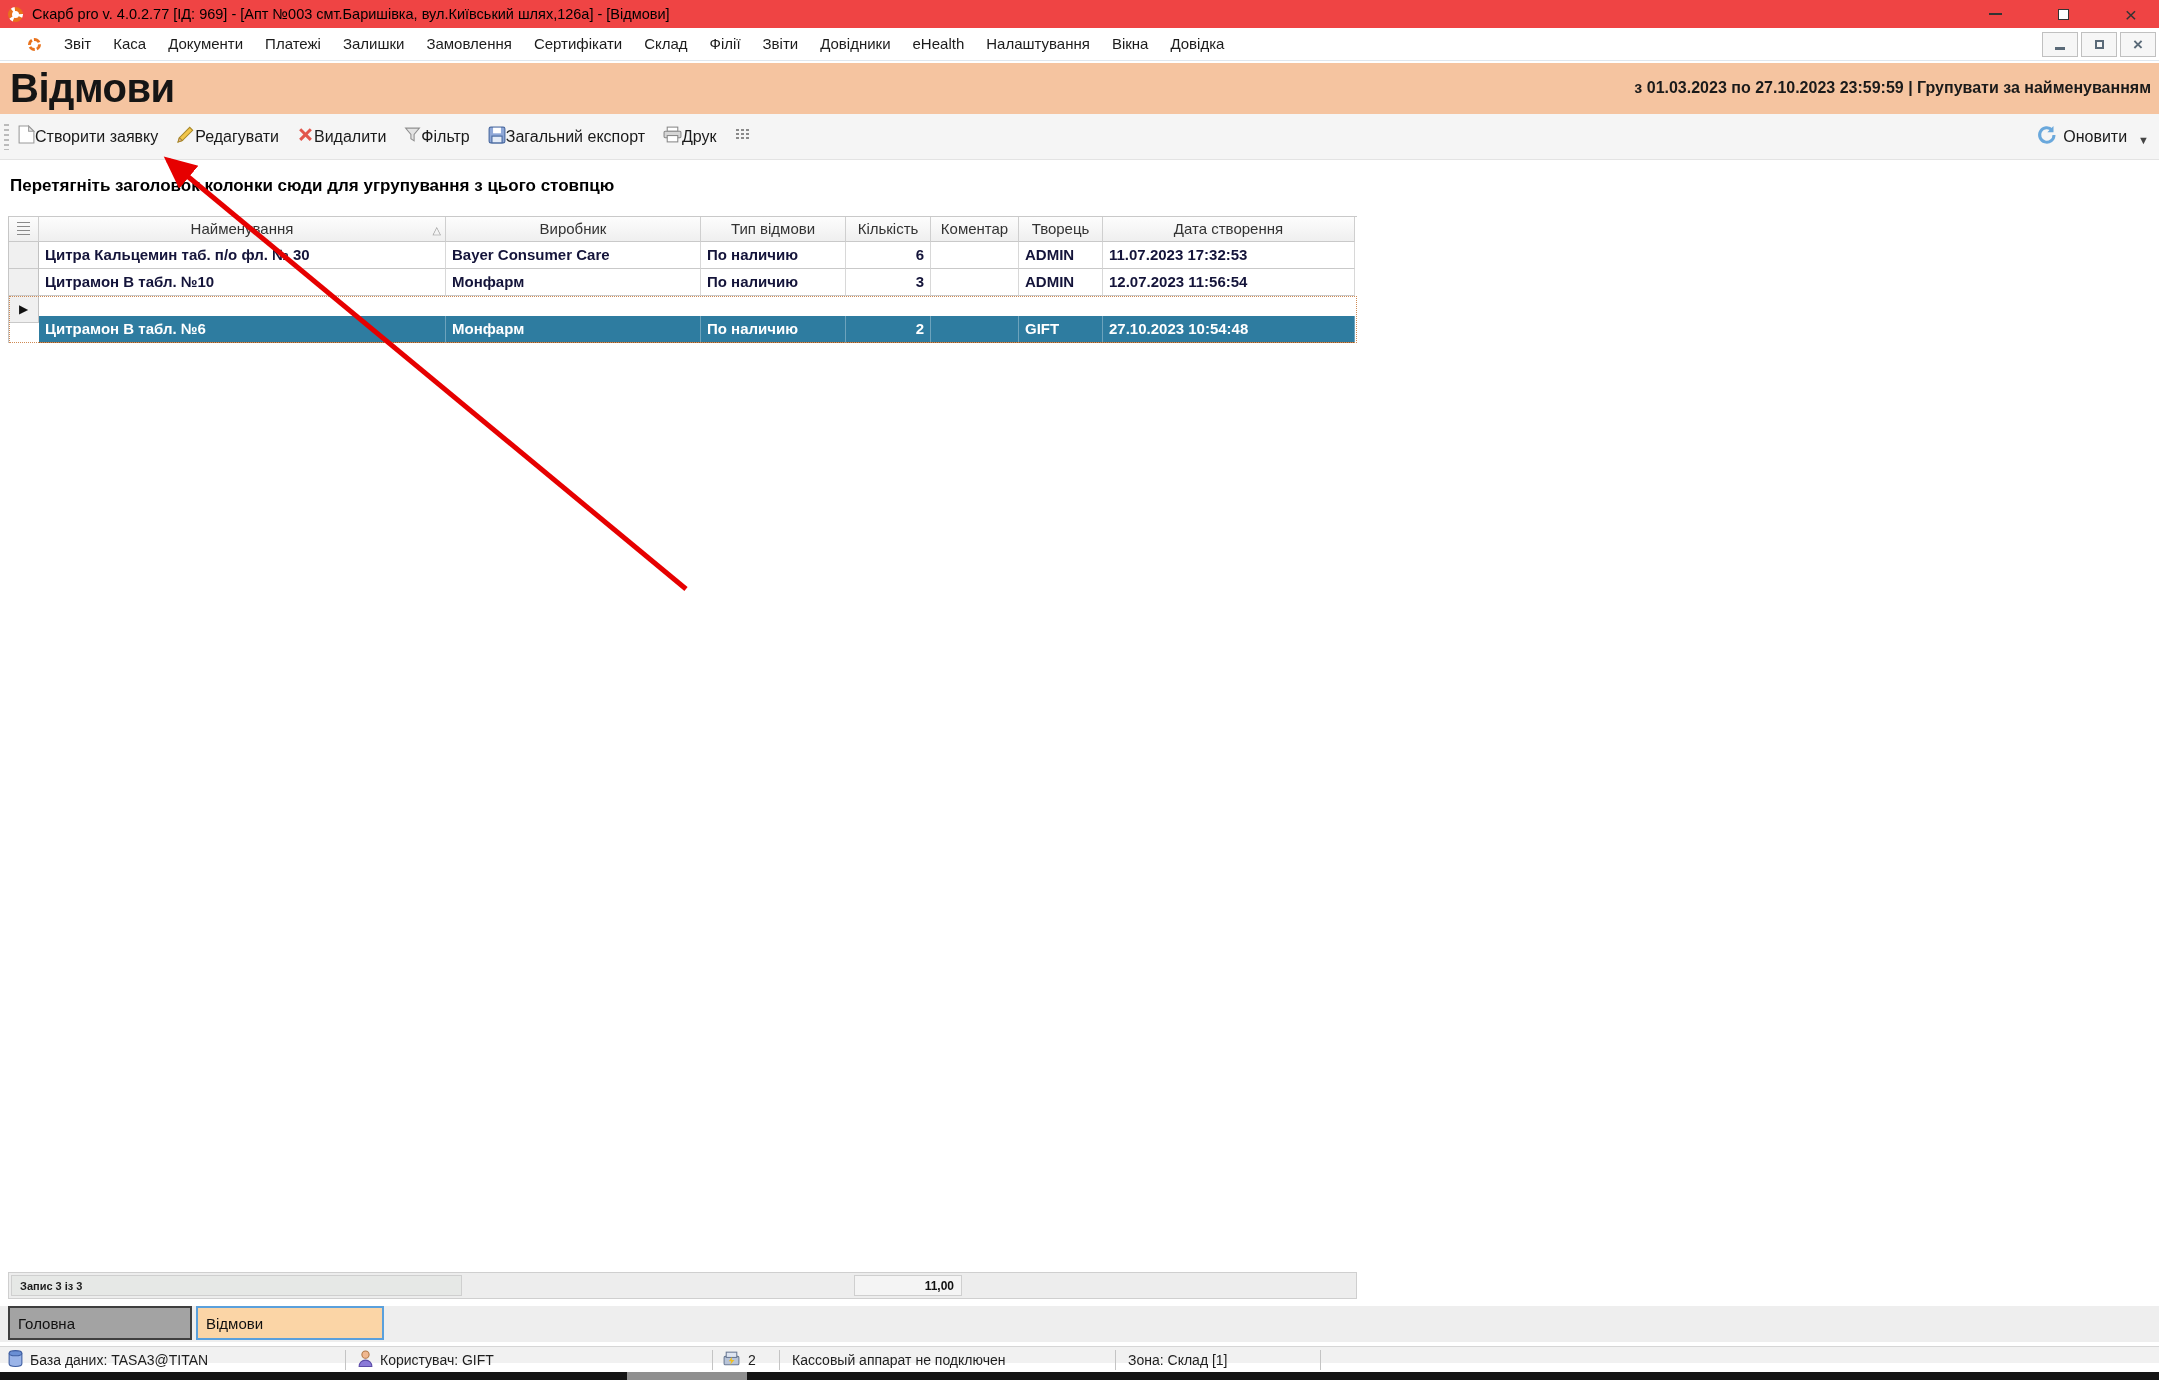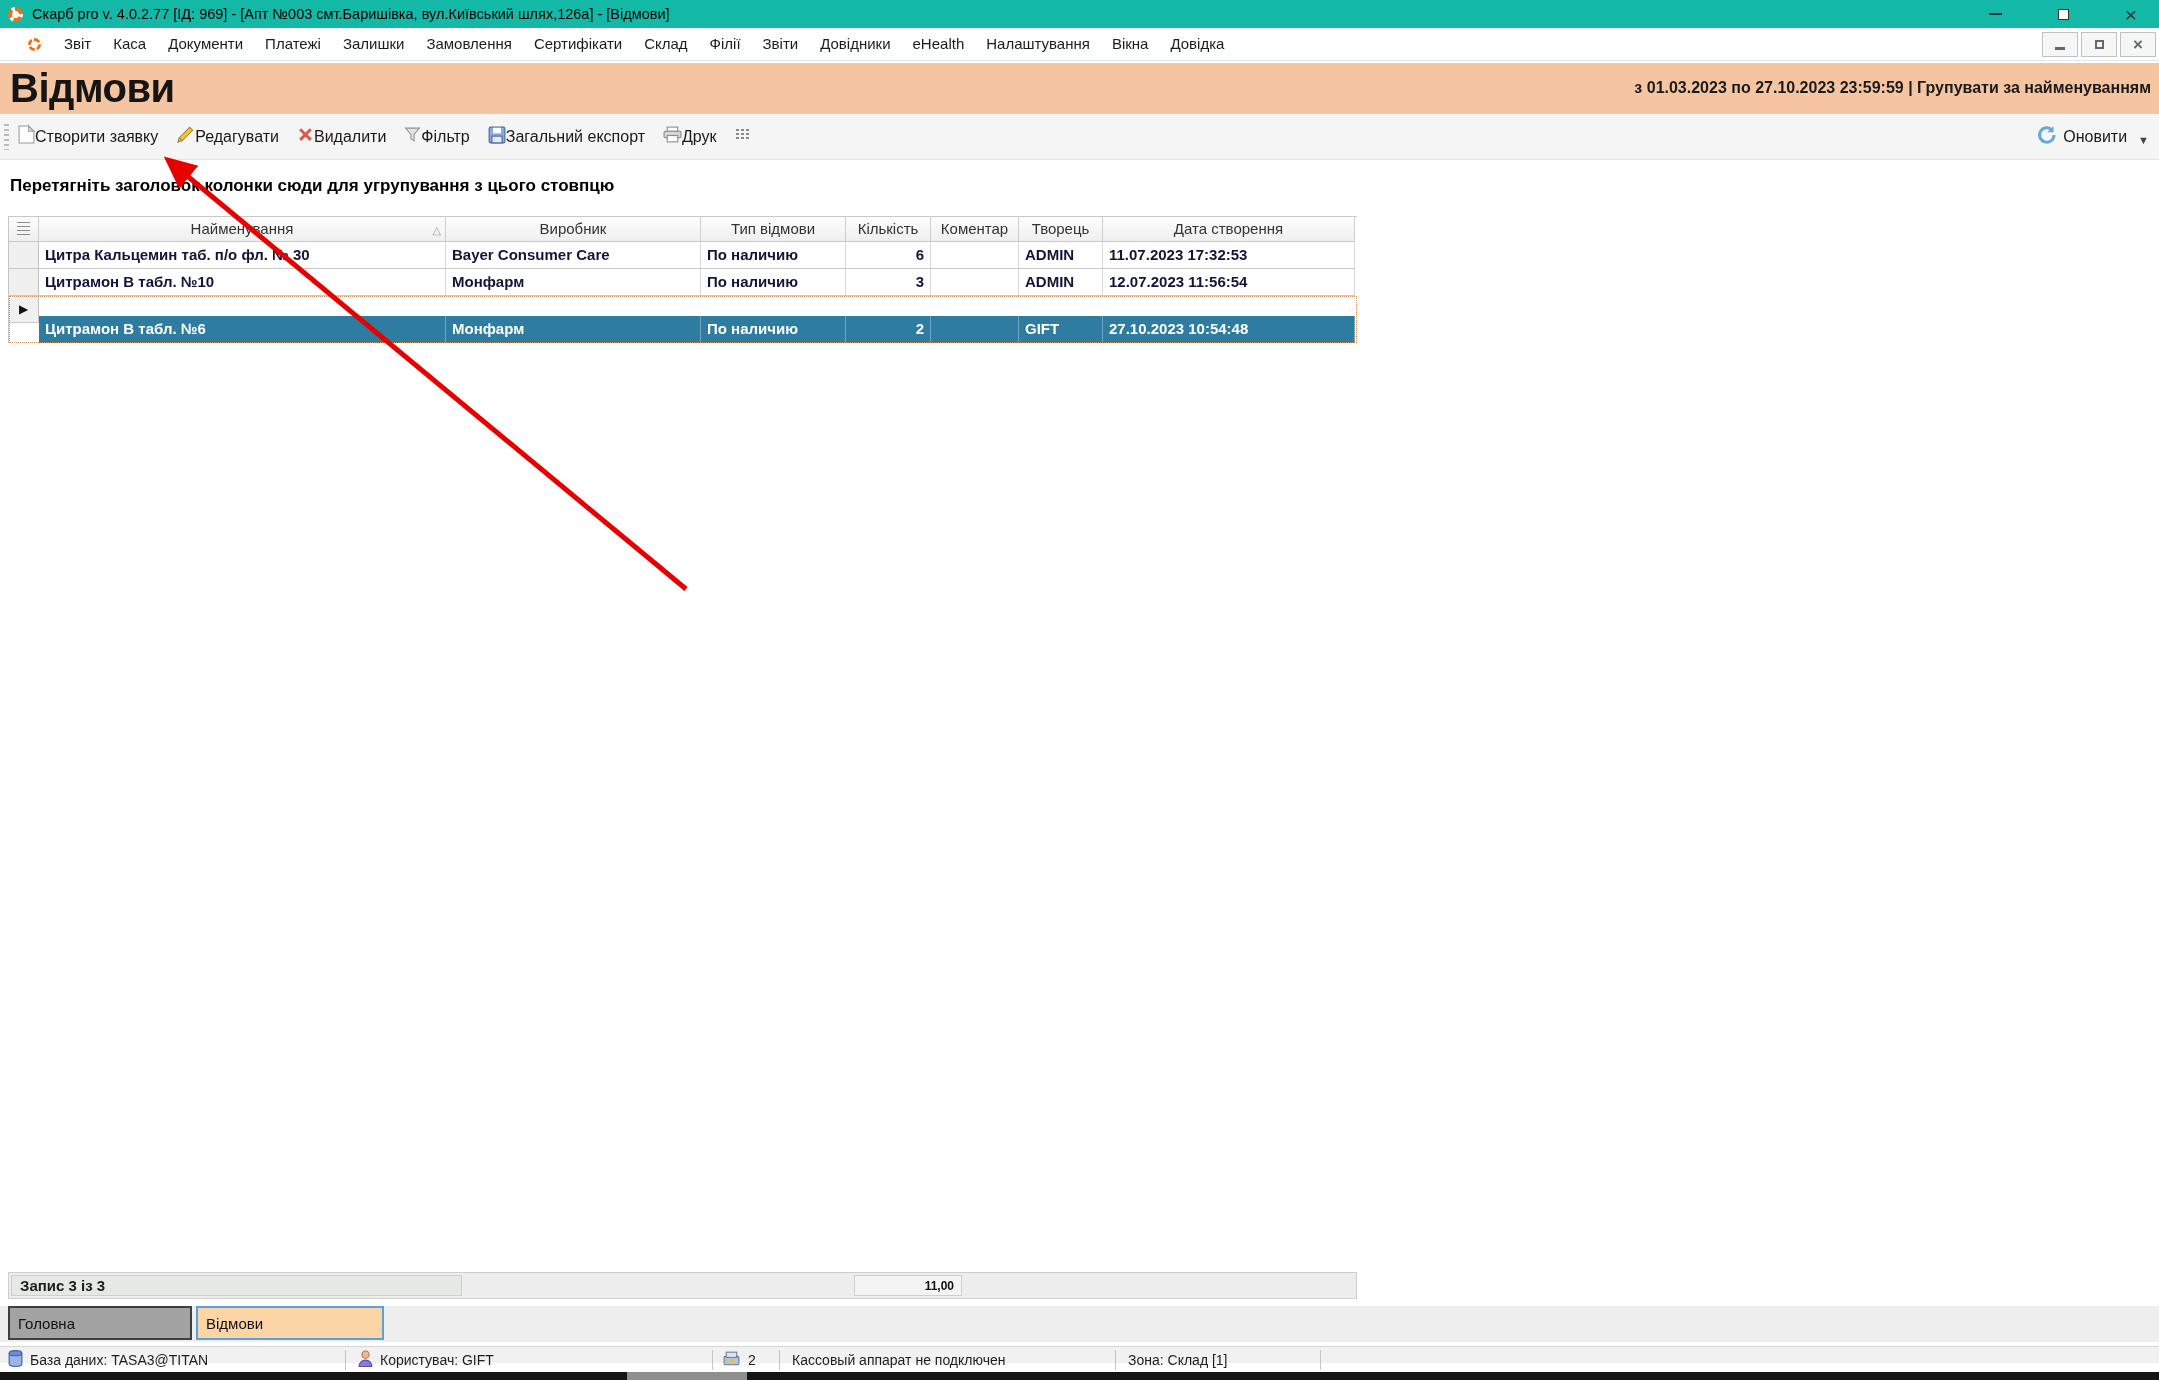--- a/index.html
+++ b/index.html
@@ -1,20 +1,20 @@
 <!DOCTYPE html>
 <html><head>
 <meta charset="utf-8">
 <style>
   * { margin:0; padding:0; box-sizing:border-box; }
   html,body { width:2159px; height:1380px; background:#fff; overflow:hidden;
               font-family:"Liberation Sans", sans-serif; }
 
   
-  .titlebar { position:absolute; left:0; top:0; width:2159px; height:28px; background:#14b8a6;
+  .titlebar { position:absolute; left:0; top:0; width:2159px; height:28px; background:#ef4444;
               display:flex; align-items:center; }
   .app-logo { width:15px; height:15px; margin-left:8px; border:4px dashed #e8721c;
               border-radius:50%; background:#fff; flex:0 0 auto; }
   .title-text { margin-left:9px; font-size:14.5px; color:#000; white-space:nowrap; }
   .win-controls { position:absolute; right:14px; top:0; height:28px; display:flex; gap:40px; align-items:center; }
   .wc { width:28px; height:24px; display:flex; align-items:center; justify-content:center; color:#333; }
   .wc-min { width:13px; height:2px; background:#333; }
   .wc-restore { width:11px; height:11px; border:1.5px solid #333; position:relative; background:#fff; }
   .wc-restore::before { content:""; position:absolute; left:3px; top:-5px; width:11px; height:11px;
               border:1.5px solid #333; background:#fff; z-index:-1; }
@@ -70,21 +70,21 @@
                text-align:center; font-size:12px; color:#111; font-weight:normal; }
   .gbody.selected .gc:not(.gutter) { background:#2E7CA0; color:#fff; border-right:1px solid rgba(255,255,255,.3);
                border-bottom:1px solid #8a5a30;margin-top:20px; }
   .gbody.selected { outline:1px dotted #cf8a54; outline-offset:-1px; }
   .gc.num { text-align:right; }
 
   
   .gridfooter { position:absolute; left:8px; top:1272px; width:1349px; height:27px;
                 background:#ededed; border:1px solid #cfcfcf; }
   .gf-panel1 { position:absolute; left:2px; top:2px; width:451px; height:21px; background:#e6e8e6;
-               border:1px solid #cfcfcf; font-size:15px; font-weight:bold; color:#1c1c1c;
+               border:1px solid #cfcfcf; font-size:11px; font-weight:bold; color:#1c1c1c;
                padding-left:8px; line-height:20px; }
   .gf-panel2 { position:absolute; left:845px; top:2px; width:108px; height:21px; background:#f4f4f4;
                border:1px solid #cfcfcf; font-size:12px; font-weight:bold; color:#111;
                text-align:right; padding-right:7px; line-height:20px; }
 
   
   .tabsbar { position:absolute; left:0; top:1306px; width:2159px; height:36px; background:#eeeeee; }
   .tabbtn { position:absolute; top:0; height:34px; font-size:15px; color:#111; padding-left:8px;
             display:flex; align-items:center; cursor:default; }
   .tab0 { left:8px; width:184px; background:#a3a3a3; border:2px solid #3f3f3f; }

